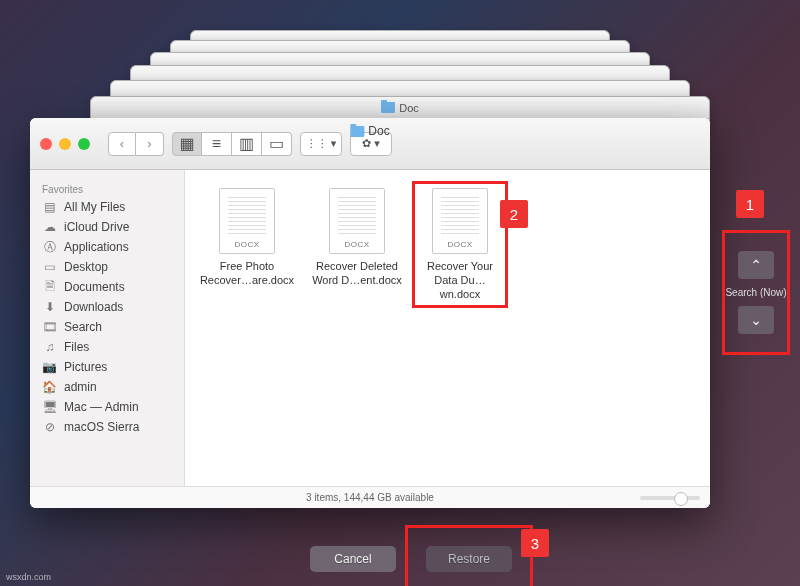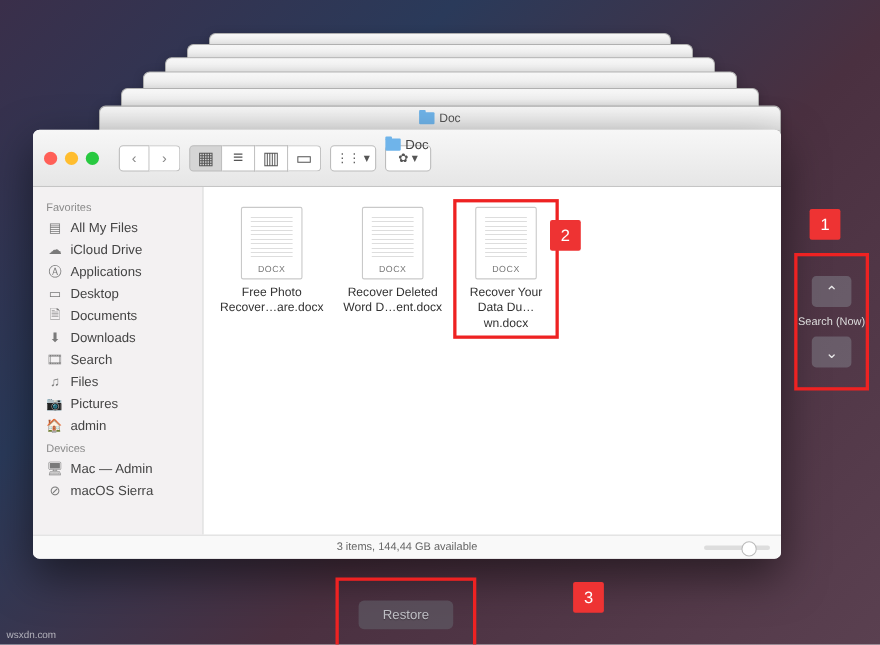--- a/index.html
+++ b/index.html
@@ -173,21 +173,20 @@
           <span>Files</span>
         </div>
       <div class="side-item">
           <span class="side-ico">📷</span>
           <span>Pictures</span>
         </div>
       <div class="side-item">
           <span class="side-ico">🏠</span>
           <span>admin</span>
         </div>
-      <div class="side-head">Devices</div>
       <div class="side-item">
           <span class="side-ico">🖥</span>
           <span>Mac — Admin</span>
         </div>
       <div class="side-item">
           <span class="side-ico">⊘</span>
           <span>macOS Sierra</span>
         </div>
     </div>
 
@@ -219,20 +218,23 @@
   </div>
 </div>
 
 <div class="timeline">
   <div class="tl-btn">⌃</div>
   <div class="tl-label">Search (Now)</div>
   <div class="tl-btn">⌄</div>
 </div>
 
 <div class="bottom-btns">
+  <div class="bbtn">
+      <span>Cancel</span>
+    </div>
   <div class="callout-box">
       <div class="bbtn dim">
         <span>Restore</span>
       </div>
     </div>
 </div>
 
 <div class="callout" style="top:190px; right:36px;">1</div>
 <div class="callout" style="top:200px; left:500px;">2</div>
 <div class="callout" style="top:529px; left:521px;">3</div>

